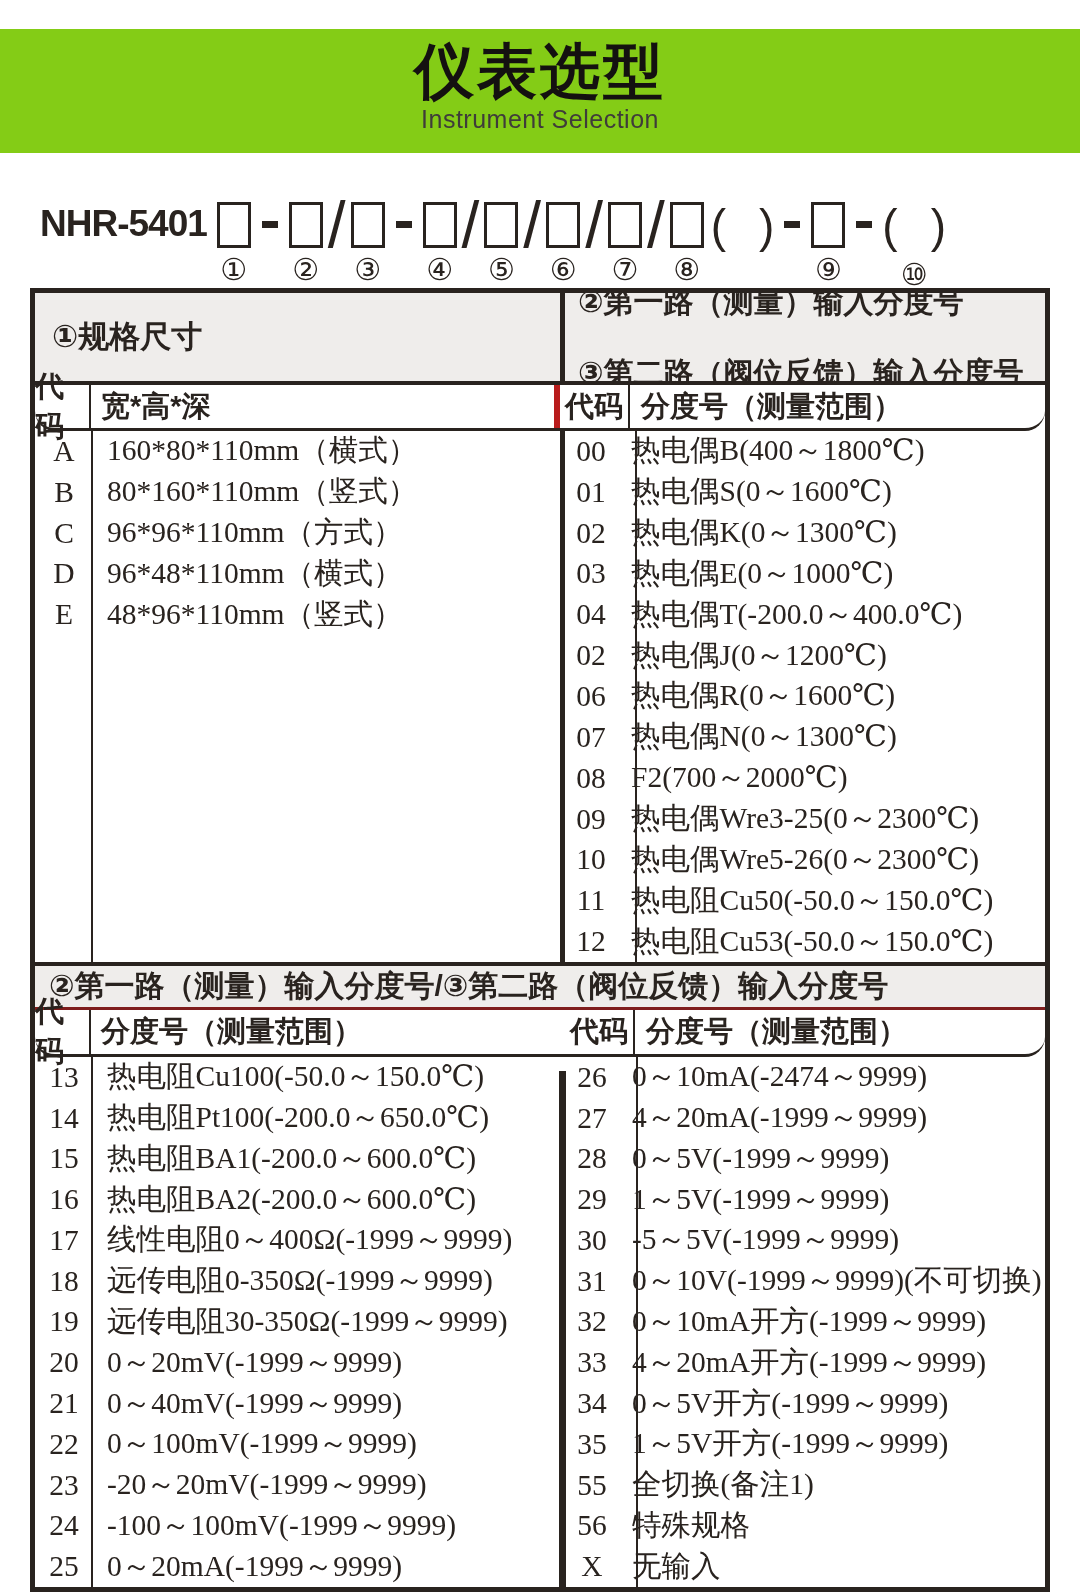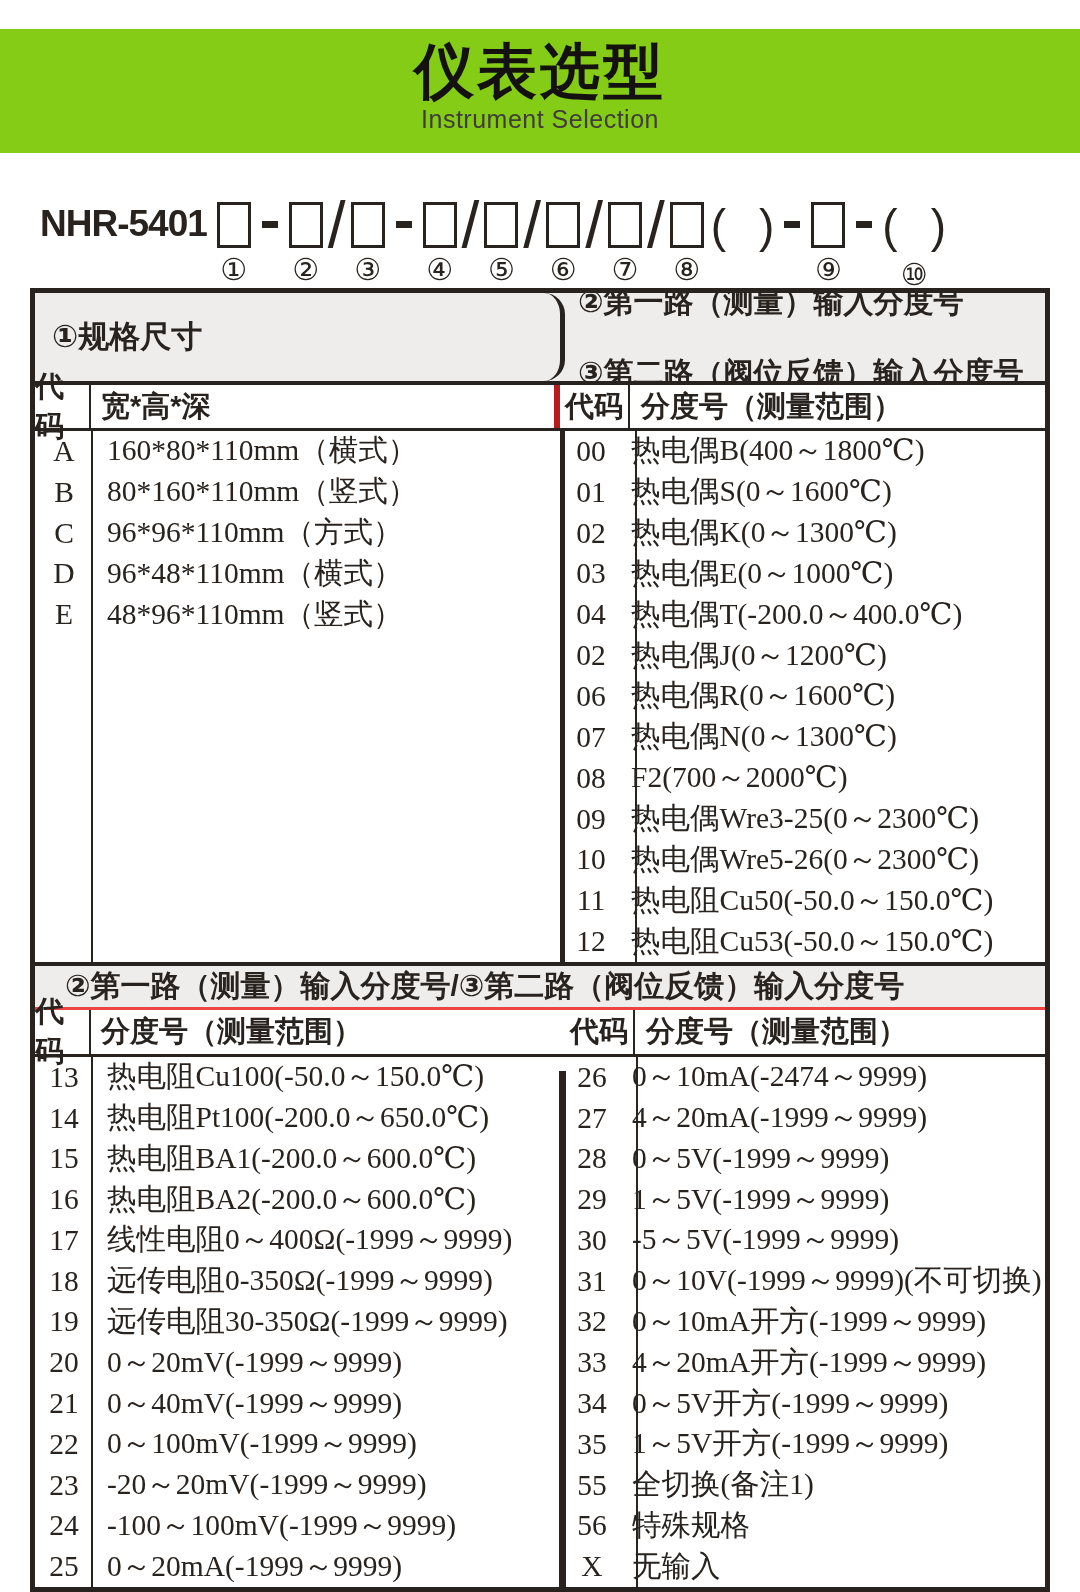--- a/index.html
+++ b/index.html
@@ -103,38 +103,39 @@
     height: 92px; flex: none;
     display: flex;
     background: #efedeb;
     border-bottom: 4px solid #29231f;
   }
   .hdr-left {
     width: 530px; flex: none;
     border-right: 5px solid #29231f;
     display: flex; align-items: center;
     padding-left: 17px;
-    font-weight: 700; font-size: 31px; border-radius: 21px;
+    font-weight: 700; font-size: 31px;
   }
   .hdr-right {
     flex: 1;
     display: flex; flex-direction: column; justify-content: center;
     padding-left: 13px;
     font-weight: 700; font-size: 30px;
     line-height: 1.38;
     white-space: nowrap;
     gap: 29px;
   }
 
   .sh1, .sh2 {
     flex: none;
     display: flex;
     font-weight: 700; font-size: 29px;
     border-bottom: 3px solid #29231f;
     background: #fff;
+    border-radius: 20px;
   }
   .sh1 { height: 46px; }
   .sh2 { height: 47px; }
   .c-code1 {
     width: 56px; flex: none;
     border-right: 2px solid #29231f;
     display: flex; align-items: center; justify-content: center;
   }
   .sh1 .c-desc1 {
     width: 469px; flex: none;
@@ -168,24 +169,24 @@
   .d1-right { flex: 1; position: relative; }
   .d1-right::after {
     content: ""; position: absolute;
     left: 70px; top: 0; bottom: 0; width: 2px;
     background: #29231f;
   }
 
   .mid {
     height: 48px; flex: none;
     border-top: 4px solid #29231f;
-    border-bottom: 3px solid #ef4444;
+    border-bottom: 3px solid #7f1d1d;
     background: #efedeb;
     display: flex; align-items: center;
-    padding-left: 30px;
+    padding-left: 14px;
     font-weight: 700; font-size: 30px;
     white-space: nowrap;
   }
 
   .data2 { flex: 1; display: flex; }
   .d2-left { width: 524px; flex: none; position: relative; }
   .d2-left::after {
     content: ""; position: absolute;
     left: 56px; top: 0; bottom: 0; width: 2px;
     background: #29231f;

